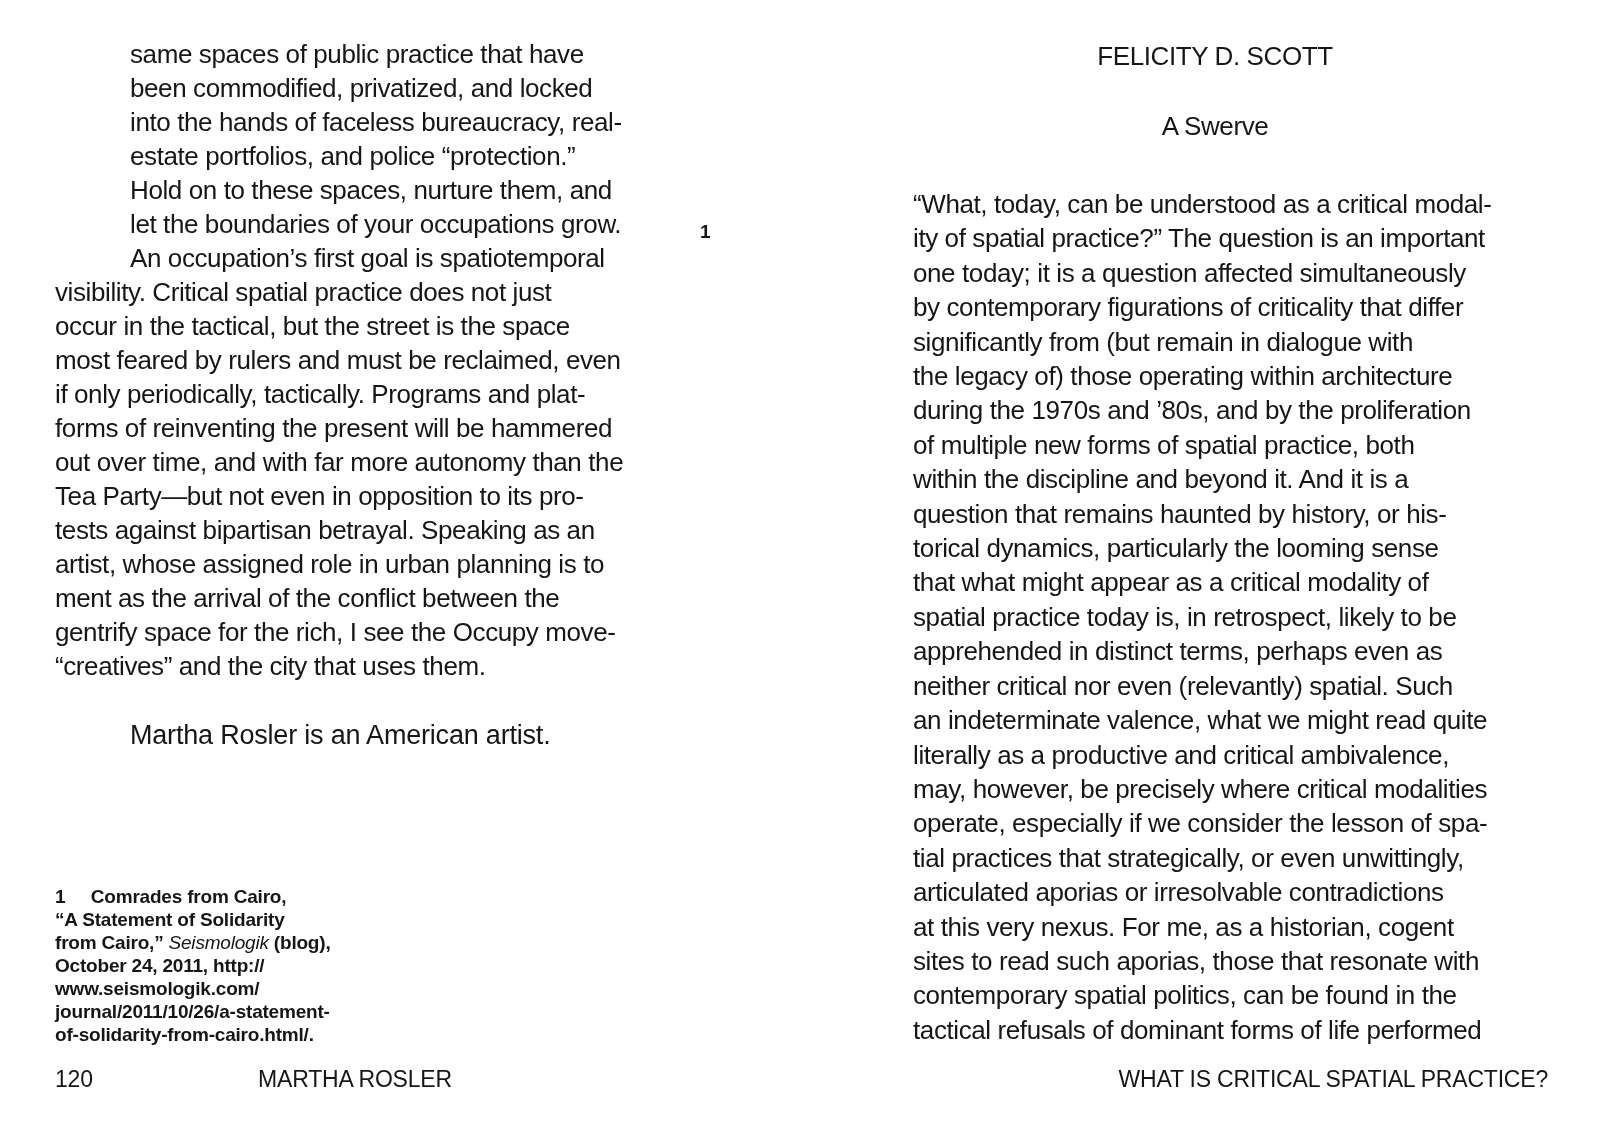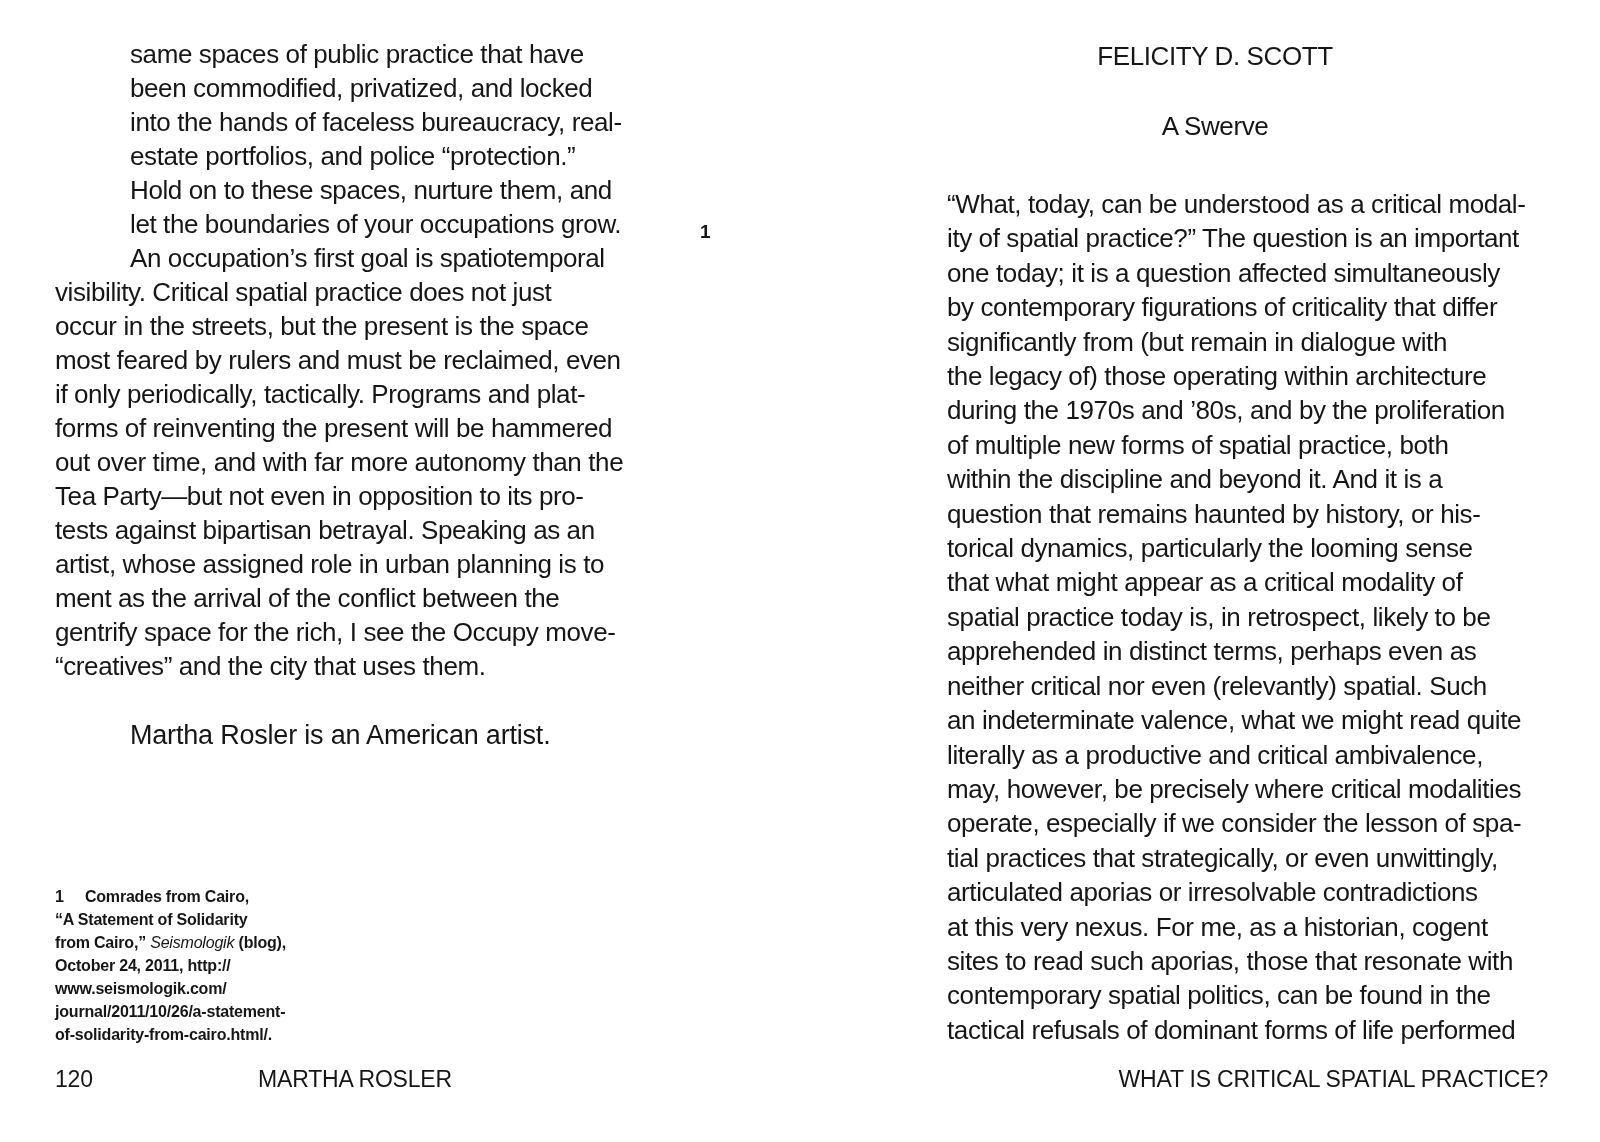--- a/index.html
+++ b/index.html
@@ -26,34 +26,34 @@
   .italic { font-style: italic; font-weight: 400; margin-top: 16px; }
 
   
   .quote-block   { left: 130px; top: 37px; }
   .note-marker   { left: 700px; top: 221px; font-size: 19px; font-weight: 700; letter-spacing: 0; }
   .para-block    { left: 55px;  top: 241px; }
   .para-block .line.first { padding-left: 75px; }
   .credit-line   { left: 130px; top: 722px; font-size: 27px; line-height: 26px; letter-spacing: -0.2px; }
   .footnote-block{
     left: 55px; top: 885px;
-    font-size: 16px; font-weight: 700;
+    font-size: 19px; font-weight: 700;
     line-height: 23px; letter-spacing: -0.2px;
     max-width: 360px;
   }
   .footer { top: 1062px; font-size: 23px; letter-spacing: -0.2px; line-height: 34px; }
   .footer-left { left: 55px; width: 600px; }
   .folio-left  { position: absolute; left: 0; top: 0; }
   .running-head-left { width: 100%; text-align: center; }
 
   
   .author-line { left: 113px; width: 604px; top: 39px;  text-align: center; }
   .title-line  { left: 113px; width: 604px; top: 109px; text-align: center; }
   .rbody-block { left: 113px; top: 187px; }
-  .rbody-block .line { line-height: 34.4px; margin-left: 34px; }
+  .rbody-block .line { line-height: 34.4px; }
   .footer-right {
     right: 52px;
     display: flex; align-items: baseline; gap: 118px;
     justify-content: flex-end;
     flex-direction: column;
   }
 </style>
 </head>
 <body>
 
@@ -68,21 +68,21 @@
         <div class="line">estate portfolios, and police “protection.”</div>
         <div class="line">Hold on to these spaces, nurture them, and</div>
         <div class="line">let the boundaries of your occupations grow.</div>
       </div>
 
     <div class="block note-marker">1</div>
 
     <div class="block body-text para-block">
         <div class="line first">An occupation’s first goal is spatiotemporal</div>
         <div class="line">visibility. Critical spatial practice does not just</div>
-        <div class="line">occur in the streets, but the present is the space</div>
+        <div class="line">occur in the tactical, but the street is the space</div>
         <div class="line">most feared by rulers and must be reclaimed, even</div>
         <div class="line">if only periodically, tactically. Programs and plat-</div>
         <div class="line">forms of reinventing the present will be hammered</div>
         <div class="line">out over time, and with far more autonomy than the</div>
         <div class="line">Tea Party—but not even in opposition to its pro-</div>
         <div class="line">tests against bipartisan betrayal. Speaking as an</div>
         <div class="line">artist, whose assigned role in urban planning is to</div>
         <div class="line">ment as the arrival of the conflict between the</div>
         <div class="line">gentrify space for the rich, I see the Occupy move-</div>
         <div class="line">“creatives” and the city that uses them.</div>

